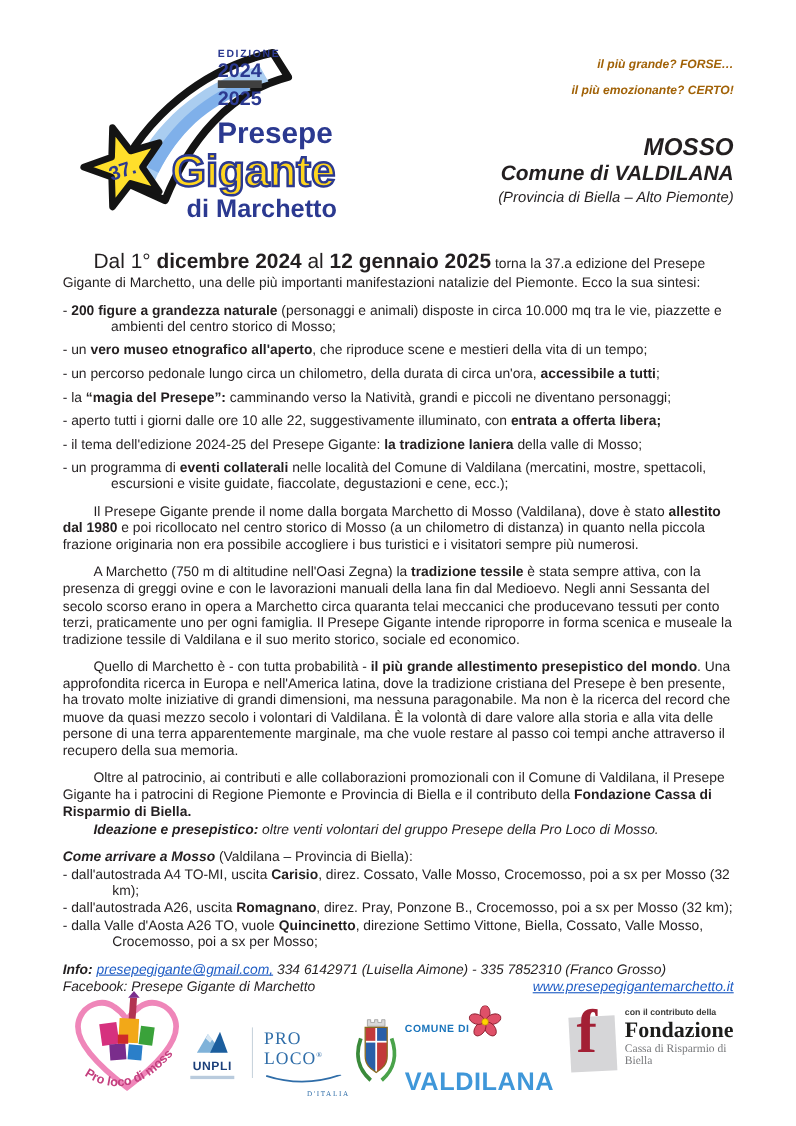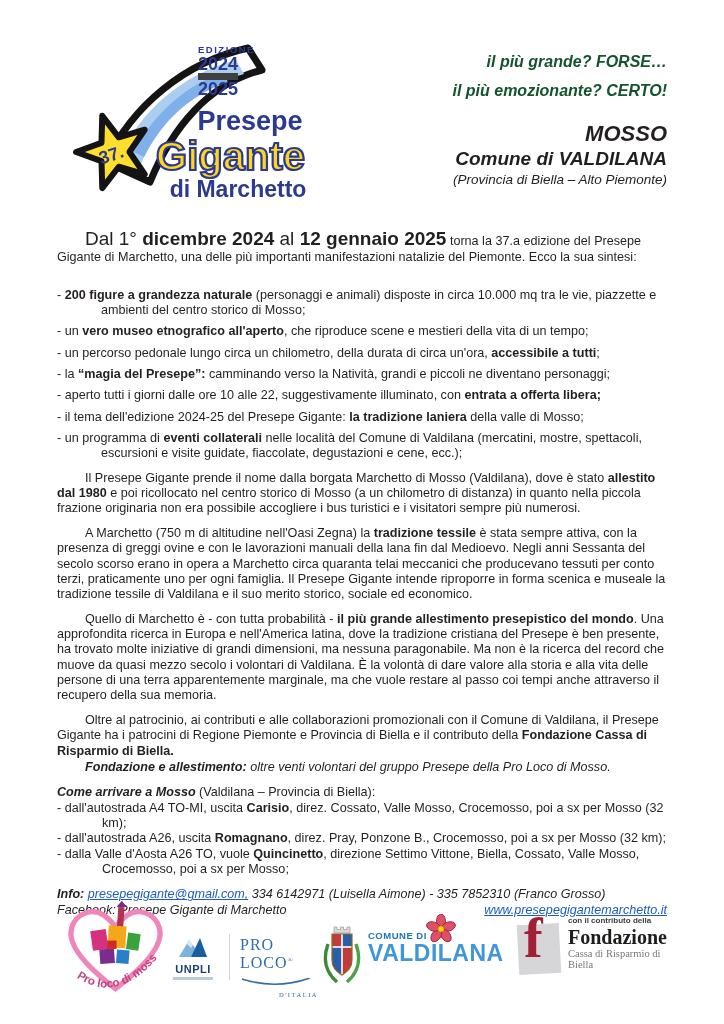--- a/index.html
+++ b/index.html
@@ -14,36 +14,36 @@
   .ed-year{font-size:18px;font-weight:bold;color:#2b3990;line-height:1.05;}
   .ed-y1{display:inline-block;border-bottom:7px solid #404040;line-height:0.95;}
   .t1{position:absolute;left:105px;top:66px;width:150px;text-align:center;
       font-size:27px;font-weight:bold;color:#2b3990;}
   .t2{position:absolute;left:68px;top:94px;width:185px;text-align:center;
       font-size:40px;font-weight:bold;color:#ffd61e;-webkit-text-stroke:2.2px #2b3990;
       text-shadow:0 0 1px #2b3990;}
   .t3{position:absolute;left:88px;top:136px;width:160px;text-align:center;
       font-size:23px;font-weight:bold;color:#2b3990;}
 
-  .slogan{position:absolute;right:57px;top:53px;text-align:right;color:#14532d;
-          font-weight:bold;font-style:italic;font-size:16px;}
+  .slogan{position:absolute;right:57px;top:53px;text-align:right;color:#a16207;
+          font-weight:bold;font-style:italic;font-size:11px;}
   .slogan div+div{margin-top:11px;}
   .location{position:absolute;right:57px;top:122px;text-align:right;}
   .city{font-size:22px;font-weight:bold;font-style:italic;line-height:1.1;}
   .muni{font-size:19px;font-weight:bold;font-style:italic;margin-top:2px;}
   .prov{font-size:13.5px;font-style:italic;margin-top:2px;}
 
   
   .content{position:absolute;left:57px;right:57px;top:227px;font-size:12.6px;line-height:1.22;}
   .content p{margin:0;}
   .rb{font-weight:bold;}
   .ri{font-style:italic;}
   .rbig{font-size:19px;}
   .rlink{color:#1d5bc4;text-decoration:underline;cursor:pointer;}
-  .intro{margin:0 0 22px !important;text-indent:28px;}
+  .intro{margin:0 0 9px !important;text-indent:28px;}
   .bullet{margin:0 0 6px !important;padding-left:44px;text-indent:-44px;}
   .b-last{margin-bottom:9px !important;}
   .para{margin:0 0 9px !important;text-indent:28px;}
   .p-tight{margin-bottom:1px !important;}
   .idea{margin:0 0 10px !important;text-indent:28px;}
   .come-title{margin:0 !important;}
   .route{margin:0 !important;padding-left:45px;text-indent:-45px;}
   .info{margin-top:10px;}
   .fb-line{display:flex;justify-content:space-between;align-items:baseline;}
 
@@ -56,21 +56,21 @@
   .unpli-bar{width:40px;height:3px;background:#b9cbdd;margin:2px auto 0;}
   .v-div{position:absolute;left:229px;top:38px;width:1px;height:46px;background:#c9d4dd;}
   .lg-proloco{left:240px;top:40px;width:78px;font-family:"Liberation Serif",serif;color:#2f6da8;}
   .pl-main{font-size:16px;letter-spacing:1px;}
   .pl-reg{font-size:7px;vertical-align:super;}
   .pl-sub{font-size:6.5px;letter-spacing:1.5px;text-align:right;margin-top:1px;}
   .lg-vald{left:322px;top:26px;width:170px;}
   .vald-shield{position:absolute;left:0;top:2px;}
   .vald-text{position:absolute;left:46px;top:8px;}
   .vald-l1{font-size:9.5px;font-weight:bold;color:#1b75bc;letter-spacing:0.5px;}
-  .vald-l2{font-size:23px;font-weight:bold;color:#3f97d9;letter-spacing:0.5px;line-height:1.05;}
+  .vald-l2{font-size:23px;font-weight:bold;color:#3f97d9;letter-spacing:0.5px;line-height:1.05;margin-top:30px;}
   .vald-flower{position:absolute;left:104px;top:-8px;}
   .lg-fond{left:518px;top:20px;width:165px;}
   .fond-sq{position:absolute;left:0;top:8px;width:42px;height:50px;background:#d6d6d8;transform:rotate(-3deg);}
   .fond-f{position:absolute;left:6px;top:-6px;font-family:"Liberation Serif",serif;
           font-size:56px;color:#a31f34;font-weight:bold;line-height:1;}
   .fond-txt{margin-left:50px;}
   .fond-top{font-size:8px;font-weight:bold;color:#3c3c3b;margin-bottom:2px;}
   .fond-name{font-family:"Liberation Serif",serif;font-size:20px;font-weight:bold;color:#1d1d1b;line-height:1;}
   .fond-sub{font-family:"Liberation Serif",serif;font-size:10.5px;color:#77787b;margin-top:1px;}
 </style>
@@ -118,21 +118,21 @@
     <p class="bullet"><span>- un percorso pedonale lungo circa un chilometro, della durata di circa un'ora, </span><span class="rb">accessibile a tutti</span><span>;</span></p>
     <p class="bullet"><span>- la </span><span class="rb">“magia del Presepe”:</span><span> camminando verso la Natività, grandi e piccoli ne diventano personaggi;</span></p>
     <p class="bullet"><span>- aperto tutti i giorni dalle ore 10 alle 22, suggestivamente illuminato, con </span><span class="rb">entrata a offerta libera;</span></p>
     <p class="bullet"><span>- il tema dell'edizione 2024-25 del Presepe Gigante: </span><span class="rb">la tradizione laniera</span><span> della valle di Mosso;</span></p>
     <p class="bullet b-last"><span>- un programma di </span><span class="rb">eventi collaterali</span><span> nelle località del Comune di Valdilana (mercatini, mostre, spettacoli, escursioni e visite guidate, fiaccolate, degustazioni e cene, ecc.);</span></p>
 
     <p class="para"><span>Il Presepe Gigante prende il nome dalla borgata Marchetto di Mosso (Valdilana), dove è stato </span><span class="rb">allestito dal 1980</span><span> e poi ricollocato nel centro storico di Mosso (a un chilometro di distanza) in quanto nella piccola frazione originaria non era possibile accogliere i bus turistici e i visitatori sempre più numerosi.</span></p>
     <p class="para"><span>A Marchetto (750 m di altitudine nell'Oasi Zegna) la </span><span class="rb">tradizione tessile</span><span> è stata sempre attiva, con la presenza di greggi ovine e con le lavorazioni manuali della lana fin dal Medioevo. Negli anni Sessanta del secolo scorso erano in opera a Marchetto circa quaranta telai meccanici che producevano tessuti per conto terzi, praticamente uno per ogni famiglia. Il Presepe Gigante intende riproporre in forma scenica e museale la tradizione tessile di Valdilana e il suo merito storico, sociale ed economico.</span></p>
     <p class="para"><span>Quello di Marchetto è - con tutta probabilità - </span><span class="rb">il più grande allestimento presepistico del mondo</span><span>. Una approfondita ricerca in Europa e nell'America latina, dove la tradizione cristiana del Presepe è ben presente, ha trovato molte iniziative di grandi dimensioni, ma nessuna paragonabile. Ma non è la ricerca del record che muove da quasi mezzo secolo i volontari di Valdilana.  È la volontà di dare valore alla storia e alla vita delle persone di una terra apparentemente marginale, ma che vuole restare al passo coi tempi anche attraverso il recupero della sua memoria.</span></p>
     <p class="para p-tight"><span>Oltre al patrocinio, ai contributi e alle collaborazioni promozionali con il Comune di Valdilana, il Presepe Gigante ha i patrocini di Regione Piemonte e Provincia di Biella e il contributo della </span><span class="rb">Fondazione Cassa di Risparmio di Biella.</span></p>
-    <p class="idea"><span class="rb ri">Fondazione e allestimento:</span><span class="ri"> oltre venti volontari del gruppo Presepe della Pro Loco di Mosso.</span></p>
+    <p class="idea"><span class="rb ri">Ideazione e presepistico:</span><span class="ri"> oltre venti volontari del gruppo Presepe della Pro Loco di Mosso.</span></p>
 
     <p class="come-title"><span class="rb ri">Come arrivare a Mosso</span><span> (Valdilana – Provincia di Biella):</span></p>
     <p class="route"><span>- dall'autostrada A4 TO-MI, uscita </span><span class="rb">Carisio</span><span>, direz. Cossato, Valle Mosso, Crocemosso, poi a sx per Mosso (32 km);</span></p>
     <p class="route"><span>- dall'autostrada A26, uscita </span><span class="rb">Romagnano</span><span>, direz. Pray, Ponzone B., Crocemosso, poi a sx per Mosso (32 km);</span></p>
     <p class="route"><span>- dalla Valle d'Aosta A26 TO, vuole </span><span class="rb">Quincinetto</span><span>, direzione Settimo Vittone, Biella, Cossato, Valle Mosso, Crocemosso, poi a sx per Mosso;</span></p>
 
     <div class="info">
       <p><span class="rb ri">Info: </span><span class="ri rlink">presepegigante@gmail.com,</span><span class="ri"> 334 6142971 (Luisella Aimone) - 335 7852310 (Franco Grosso)</span></p>
       <div class="fb-line">
         <span><span class="ri">Facebook: Presepe Gigante di Marchetto</span></span>

